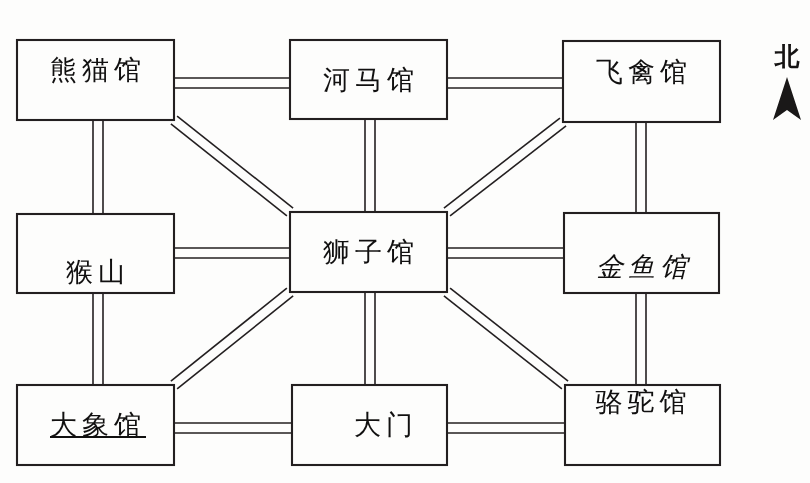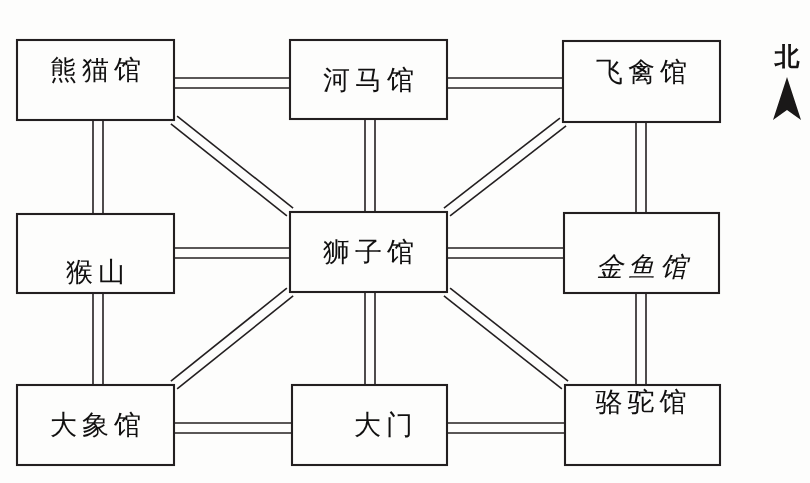--- a/index.html
+++ b/index.html
@@ -125,21 +125,21 @@
       </g>
   </svg>
 
   <div id="labels-layer">
       <div class="node-label" style="left: 17px; top: 40px; width: 157px; height: 59px; border-radius: 13px;">熊猫馆</div>
       <div class="node-label" style="left: 290px; top: 40px; width: 157px; height: 79px; border-radius: 27px;">河马馆</div>
       <div class="node-label" style="left: 563px; top: 31px; width: 157px; height: 81px;">飞禽馆</div>
       <div class="node-label" style="left: 17px; top: 232px; width: 157px; height: 79px;">猴山</div>
       <div class="node-label" style="left: 290px; top: 212px; width: 157px; height: 80px;">狮子馆</div>
       <div class="node-label" style="left: 564px; top: 227px; width: 155px; height: 80px; font-style: italic;">金鱼馆</div>
-      <div class="node-label" style="left: 17px; top: 385px; width: 157px; height: 80px;">大象馆</div>
+      <div class="node-label" style="left: 17px; top: 385px; width: 157px; height: 80px; text-decoration: underline;">大象馆</div>
       <div class="node-label" style="left: 292px; top: 385px; width: 155px; height: 80px; margin-left: 14px;">大门</div>
       <div class="node-label" style="left: 565px; top: 362px; width: 136px; height: 80px; padding-left: 8px;">骆驼馆</div>
     </div>
 
   <div class="compass">
     <div class="compass-label">北</div>
     <svg class="compass-arrow" width="34" height="46" viewBox="0 0 34 46">
       <path d="M17 1 L31 44 L17 34 L3 44 Z" fill="#1a1818"></path>
     </svg>
   </div>

